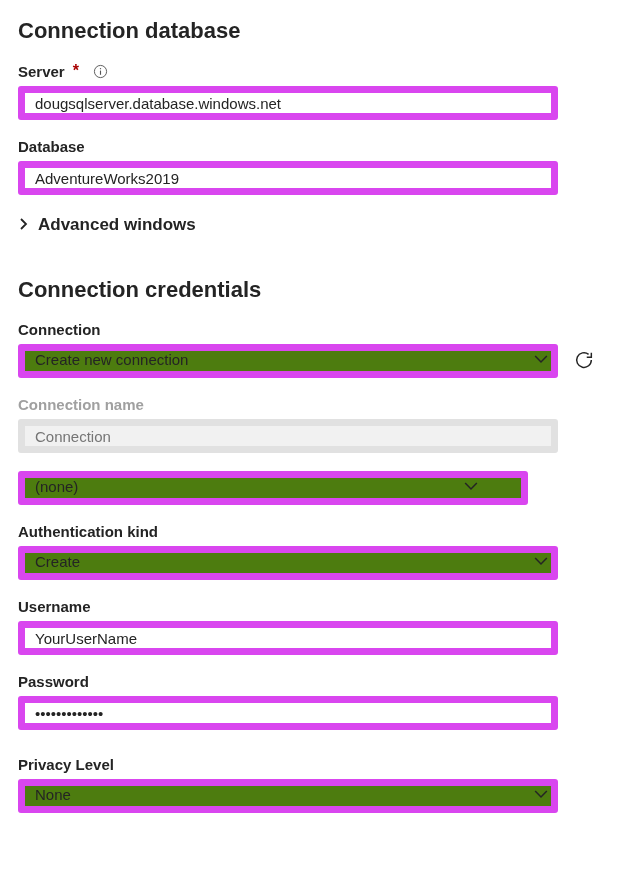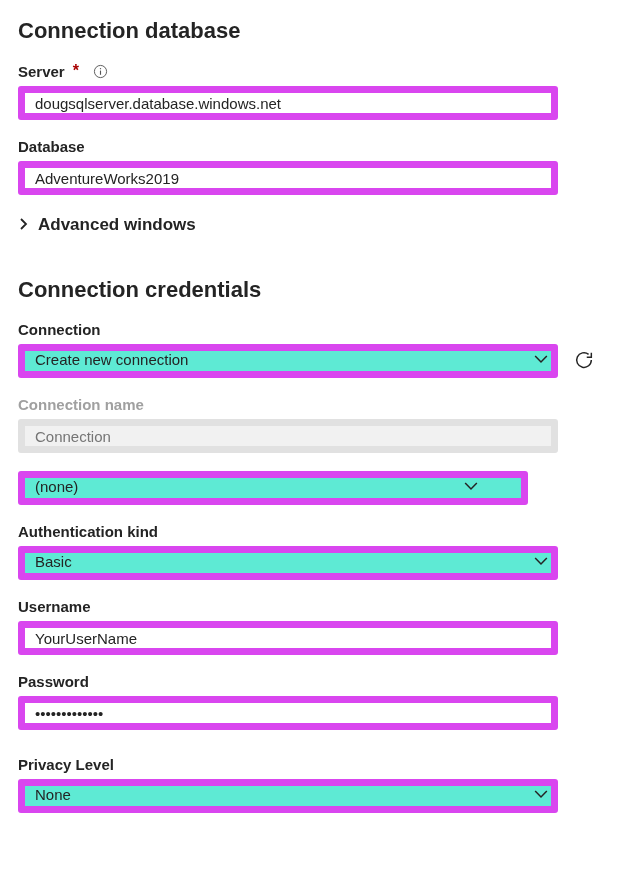--- a/index.html
+++ b/index.html
@@ -58,21 +58,21 @@
       display: inline-block;
     }
     .select-row {
       display: flex;
       align-items: center;
       gap: 14px;
     }
     .select {
       padding-right: 34px;
       cursor: pointer;
-      background: #5eead4;
+      background: #4d7c0f;
     }
     .chevron {
       position: absolute;
       right: 10px;
       top: 50%;
       transform: translateY(-50%);
       pointer-events: none;
     }
     .refresh-btn {
       width: 24px; height: 24px;
@@ -178,21 +178,21 @@
       </span>
     </button>
   </div>
 </div>
 
 <div class="field cred-field">
   <div class="label-row">
     <span class="label">Authentication kind</span>
   </div>
   <div class="select-wrap">
-    <div class="select">Basic</div>
+    <div class="select">Create</div>
     <span class="chevron">
       <svg width="14" height="14" viewBox="0 0 12 12">
           <path d="M1 3.5 L6 8.5 L11 3.5" fill="none" stroke="#242424" stroke-width="1.3"></path>
         </svg>
     </span>
   </div>
 </div>
 
 <div class="field cred-field">
   <div class="label-row">

